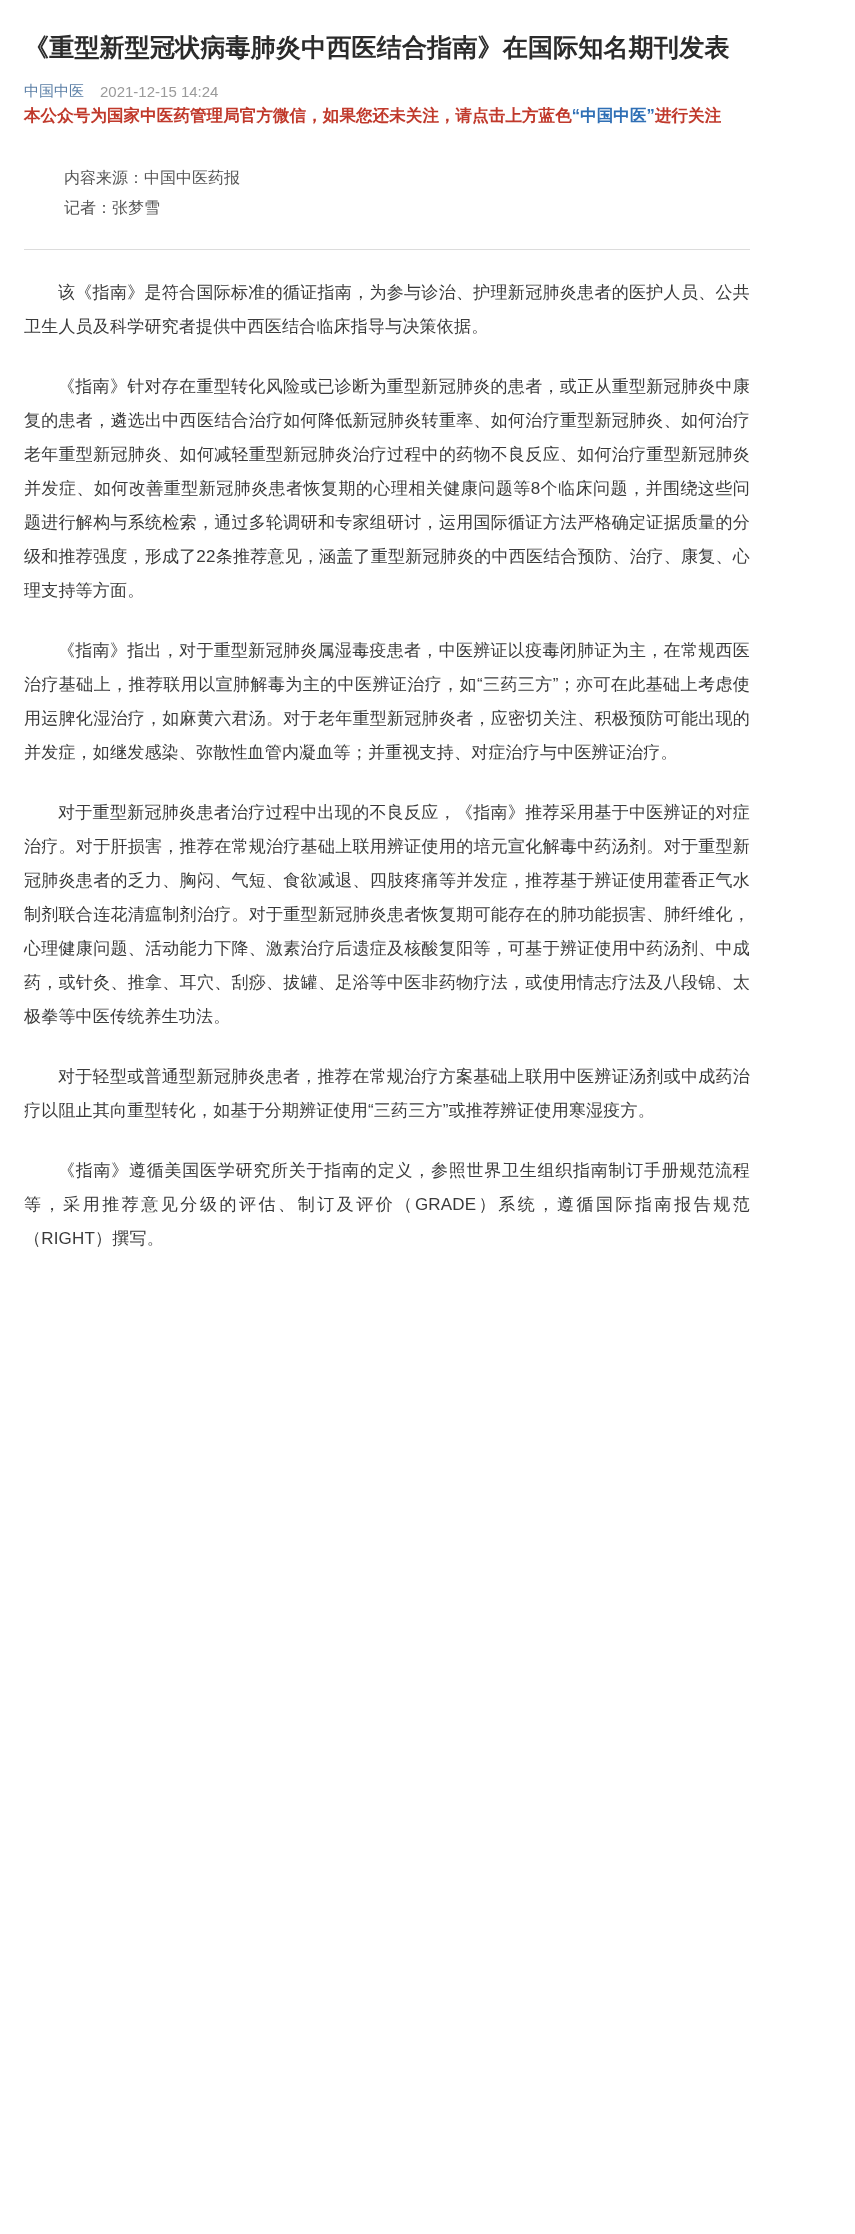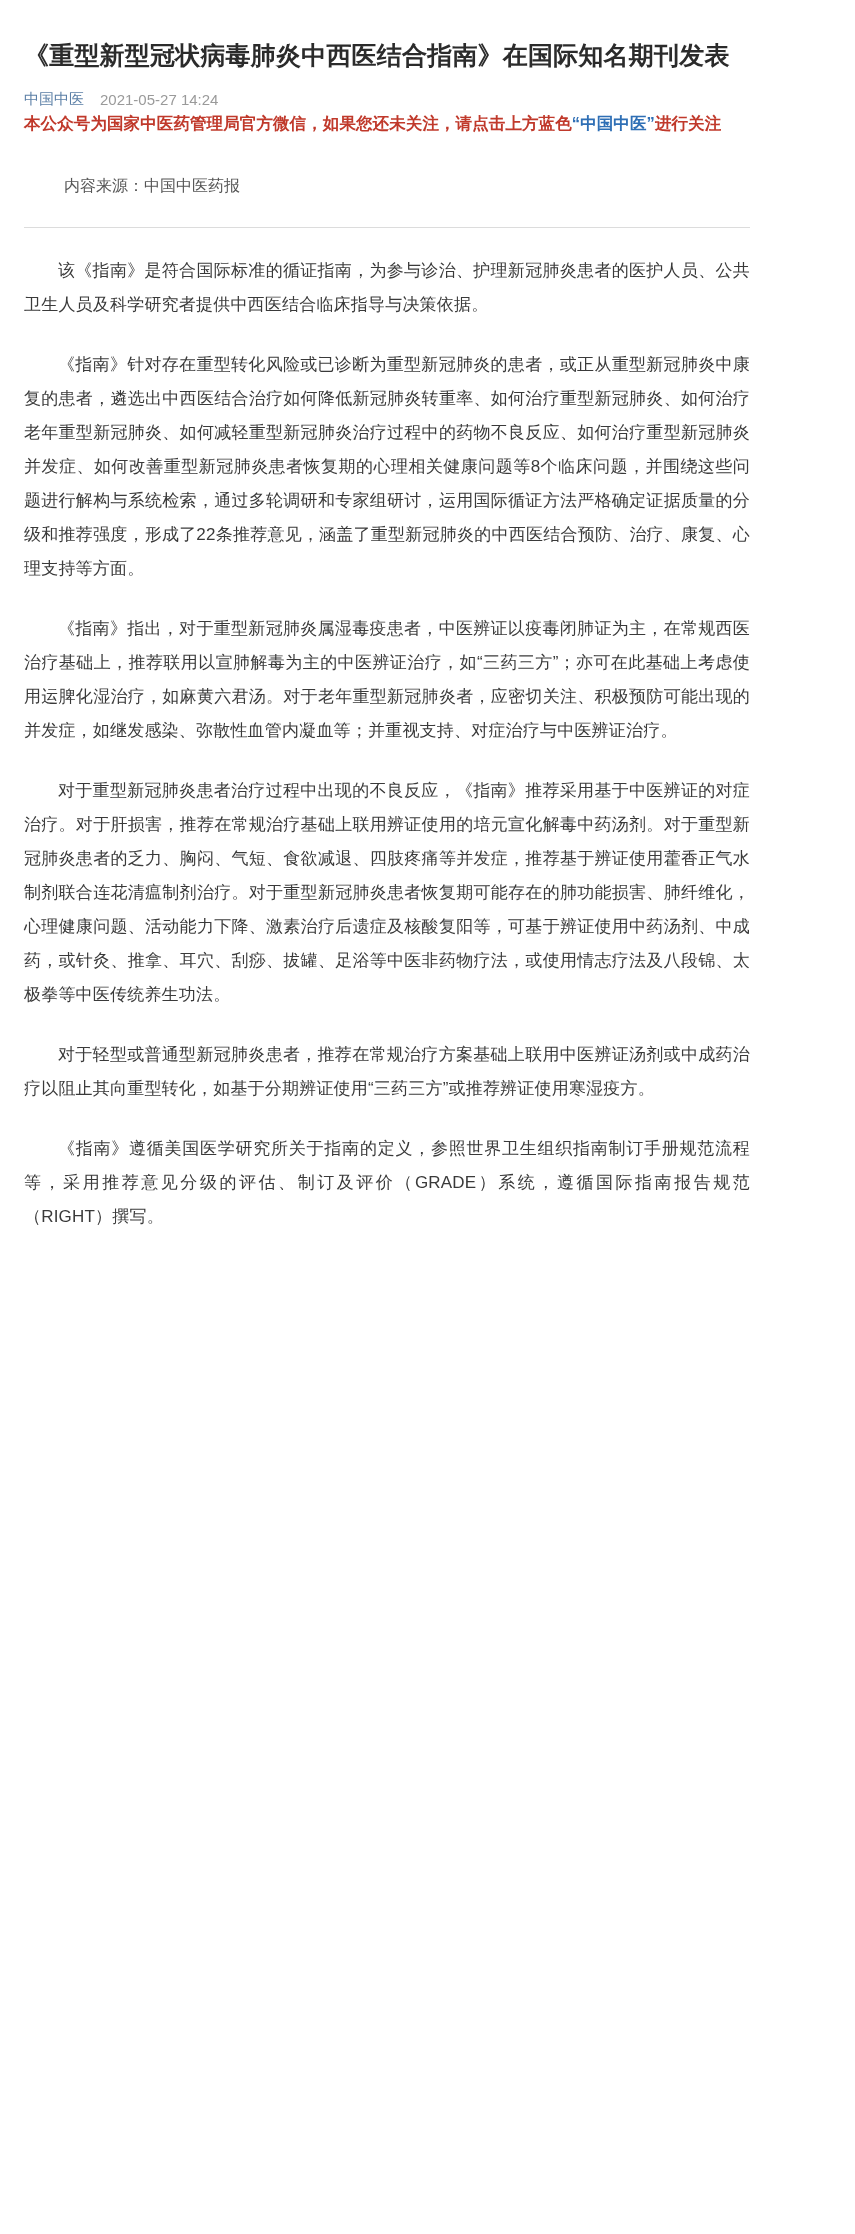--- a/index.html
+++ b/index.html
@@ -9,21 +9,21 @@
   }
   body {
     width: 855px;
     font-family: "Liberation Sans", "DejaVu Sans", sans-serif;
     color: #333333;
     -webkit-font-smoothing: antialiased;
   }
   .page {
     width: 774px;
     box-sizing: border-box;
-    padding: 32px 24px 30px 24px;
+    padding: 24px 24px 30px 24px;
   }
   .article-title {
     font-size: 25px;
     line-height: 38px;
     font-weight: bold;
     color: #2b2b2b;
     letter-spacing: 0.2px;
     margin: 4px 0 16px 0;
   }
   .meta-row {
@@ -79,29 +79,30 @@
 </style>
 </head>
 <body>
 
 <div class="page">
 
   <h1 class="article-title">《重型新型冠状病毒肺炎中西医结合指南》在国际知名期刊发表</h1>
 
   <div class="meta-row">
     <span class="meta-source">中国中医</span>
-    <span class="meta-date">2021-05-27 14:24</span>
+    <span class="meta-date">2021-12-15 14:24</span>
   </div>
 
   <p class="notice">
     <span>本公众号为国家中医药管理局官方微信，如果您还未关注，请点击上方蓝色</span><span class="highlight">“中国中医”</span><span>进行关注</span>
   </p>
 
   <div class="credits">
     <div class="credit-line">内容来源：中国中医药报</div>
+    <div class="credit-line">记者：张梦雪</div>
   </div>
 
   <hr class="divider">
 
   <div class="body-text">
     <p>该《指南》是符合国际标准的循证指南，为参与诊治、护理新冠肺炎患者的医护人员、公共卫生人员及科学研究者提供中西医结合临床指导与决策依据。</p>
     <p>《指南》针对存在重型转化风险或已诊断为重型新冠肺炎的患者，或正从重型新冠肺炎中康复的患者，遴选出中西医结合治疗如何降低新冠肺炎转重率、如何治疗重型新冠肺炎、如何治疗老年重型新冠肺炎、如何减轻重型新冠肺炎治疗过程中的药物不良反应、如何治疗重型新冠肺炎并发症、如何改善重型新冠肺炎患者恢复期的心理相关健康问题等8个临床问题，并围绕这些问题进行解构与系统检索，通过多轮调研和专家组研讨，运用国际循证方法严格确定证据质量的分级和推荐强度，形成了22条推荐意见，涵盖了重型新冠肺炎的中西医结合预防、治疗、康复、心理支持等方面。</p>
     <p>《指南》指出，对于重型新冠肺炎属湿毒疫患者，中医辨证以疫毒闭肺证为主，在常规西医治疗基础上，推荐联用以宣肺解毒为主的中医辨证治疗，如“三药三方”；亦可在此基础上考虑使用运脾化湿治疗，如麻黄六君汤。对于老年重型新冠肺炎者，应密切关注、积极预防可能出现的并发症，如继发感染、弥散性血管内凝血等；并重视支持、对症治疗与中医辨证治疗。</p>
     <p>对于重型新冠肺炎患者治疗过程中出现的不良反应，《指南》推荐采用基于中医辨证的对症治疗。对于肝损害，推荐在常规治疗基础上联用辨证使用的培元宣化解毒中药汤剂。对于重型新冠肺炎患者的乏力、胸闷、气短、食欲减退、四肢疼痛等并发症，推荐基于辨证使用藿香正气水制剂联合连花清瘟制剂治疗。对于重型新冠肺炎患者恢复期可能存在的肺功能损害、肺纤维化，心理健康问题、活动能力下降、激素治疗后遗症及核酸复阳等，可基于辨证使用中药汤剂、中成药，或针灸、推拿、耳穴、刮痧、拔罐、足浴等中医非药物疗法，或使用情志疗法及八段锦、太极拳等中医传统养生功法。</p>
     <p>对于轻型或普通型新冠肺炎患者，推荐在常规治疗方案基础上联用中医辨证汤剂或中成药治疗以阻止其向重型转化，如基于分期辨证使用“三药三方”或推荐辨证使用寒湿疫方。</p>

